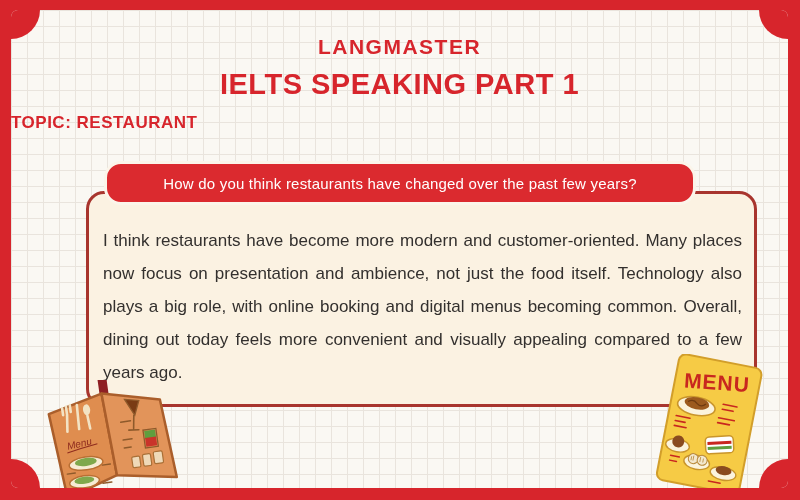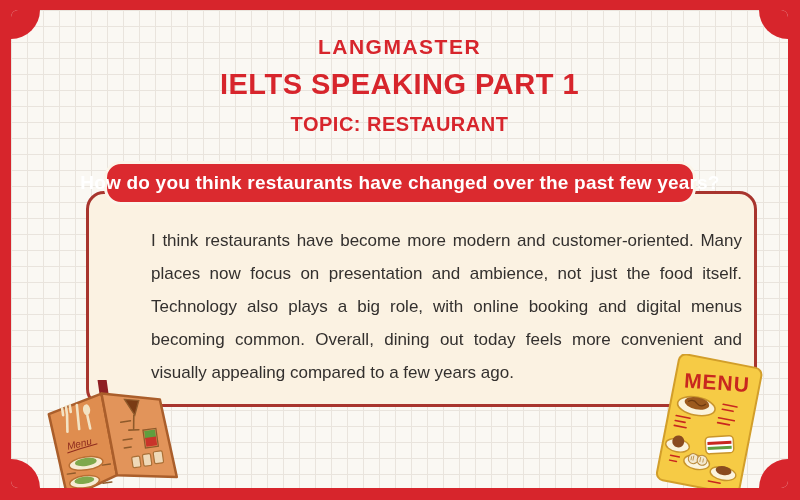--- a/index.html
+++ b/index.html
@@ -41,36 +41,35 @@
   }
   .title{
     position:absolute;top:58px;left:0;right:0;
     text-align:center;
     font-size:29px;font-weight:800;
     letter-spacing:0.5px;
     color:#D7252C;
   }
   .subtitle{
     position:absolute;top:103px;left:0;right:0;
-    text-align:center;
-    font-size:20px;font-weight:800;
+    text-align:left;
+    font-size:17px;font-weight:800;
     letter-spacing:0.5px;
     color:#D7252C;
   }
 
   .answer-box{
     position:absolute;
     left:75px;top:181px;
     width:671px;height:216px;
     box-sizing:border-box;
     background:#FBF2E2;
     border:3px solid #A8352E;
     border-radius:18px;
     z-index:2;
-    padding-left:48px;
   }
   .answer-text{
     margin:30px 12px 0 14px;
     font-size:17px;
     line-height:33px;
     color:#33302E;
     text-align:justify;
   }
 
   .question-banner{
@@ -79,21 +78,21 @@
     width:592px;height:44px;
     box-sizing:border-box;
     background:#DB2A2F;
     border:3px solid #FBF5EA;
     border-radius:17px;
     display:flex;align-items:center;justify-content:center;
     z-index:3;
   }
   .question-text{
     color:#FFFFFF;
-    font-size:19px;font-weight:bold;
+    font-size:15px;font-weight:normal;
     letter-spacing:0.2px;
     white-space:nowrap;
   }
 
   .illus{position:absolute;z-index:4;}
   .illus.book{left:22px;top:370px;width:152px;height:120px;}
   .illus.card{left:642px;top:344px;width:112px;height:142px;}
 </style>
 </head>
 <body>

